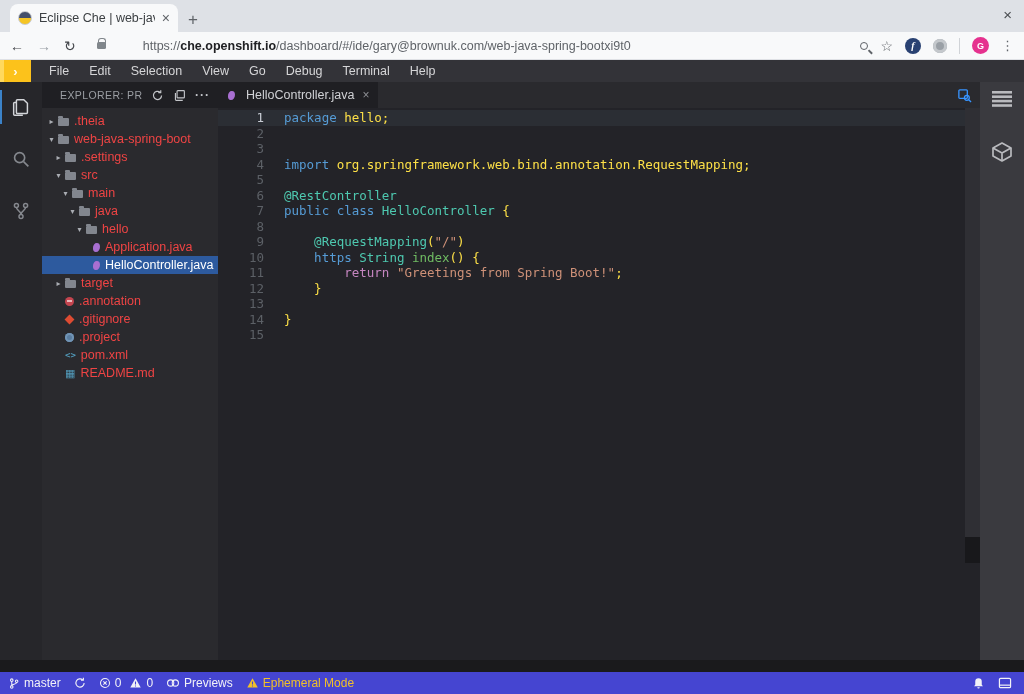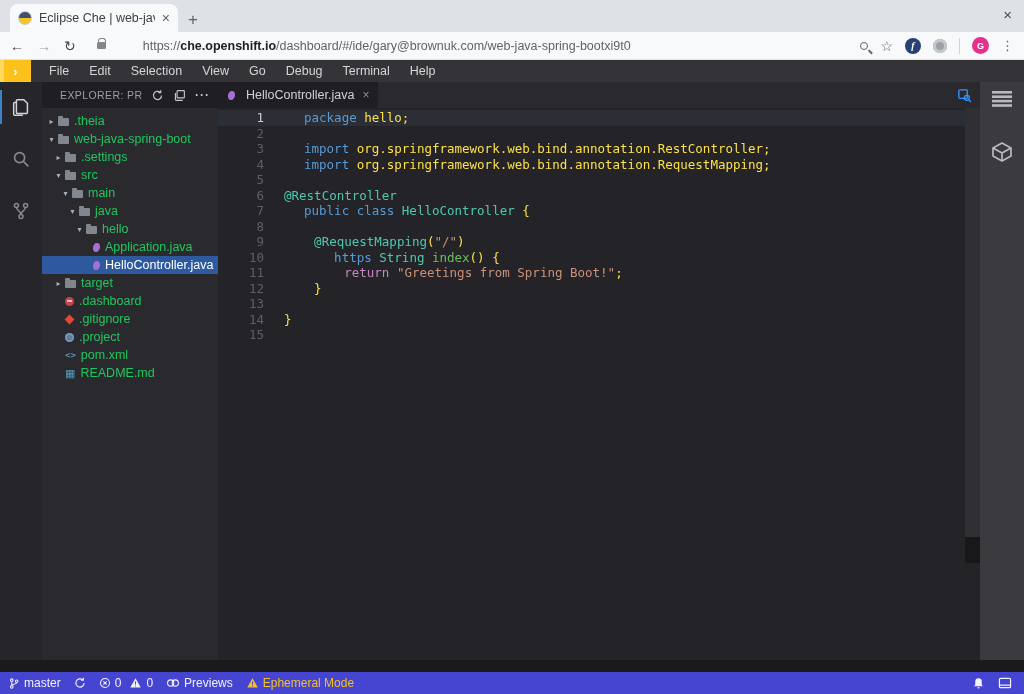--- a/index.html
+++ b/index.html
@@ -68,38 +68,38 @@
   .ti { flex:none; margin:0 5px 0 1px; }
   .ti-folder { width:11px; height:8px; background:#82868e; border-radius:1px; position:relative; margin-top:2px; }
   .ti-folder::before { content:""; position:absolute; top:-2px; left:0; width:5px; height:2px; background:#82868e; border-radius:1px 1px 0 0; }
   .ti-java { width:7px; height:9px; background:#a86fd1; border-radius:55% 45% 60% 40%; }
   .ti-classpath { width:9px; height:9px; background:#c4454f; border-radius:50%; position:relative; }
   .ti-classpath::after { content:""; position:absolute; left:2px; top:3.7px; width:5px; height:1.6px; background:#e9b6ba; }
   .ti-gitignore { width:7px; height:7px; background:#de4b32; transform:rotate(45deg); margin-left:2px; margin-right:6px; }
   .ti-project { width:9px; height:9px; background:#5a7da0; border-radius:50%; box-shadow:inset 0 0 0 2px #7194b5; }
   .ti-xml { color:#519aba; font:bold 9px "DejaVu Sans Mono", monospace; }
   .ti-md { color:#519aba; font-size:11px; line-height:9px; }
-  .tree-label { font-size:12.5px; color:#22c55e; }
+  .tree-label { font-size:12.5px; color:#ef4444; }
   .tree-row.selected .tree-label { color:#ffffff; }
 
   .editor-col { flex:1; display:flex; flex-direction:column; min-width:0; }
   .tabbar { height:26px; background:#2a2a2e; display:flex; align-items:stretch; }
   .etab { background:#1f1f23; display:flex; align-items:center; padding:0 9px; gap:6px; }
   .etab-label { font-size:12.5px; color:#d0d1d5; }
   .etab-close { font-size:12px; color:#8d8f94; line-height:1; margin-left:2px; }
   .tab-spacer { flex:1; }
   .preview-ic { display:flex; align-items:center; padding-right:8px; }
 
   .editor { position:relative; flex:1; background:#232328; padding-top:2px; overflow:hidden; }
   .code-line { height:15.5px; display:flex; font:12.5px/15.5px "DejaVu Sans Mono", monospace; white-space:pre; }
   .code-line.current { background:#2b2e34; }
   .ln { width:46px; flex:none; text-align:right; color:#5c6066; }
   .code-line.current .ln { color:#c8ccd4; }
   .lc { margin-left:20px; }
-  .tk-kw { color:#569cd6;margin-left:20px; }
+  .tk-kw { color:#569cd6; }
   .tk-typ { color:#4ec9b0;margin-top:20px; }
   .tk-ann { color:#4ec9b0; }
   .tk-fn { color:#6fba62; }
   .tk-ret { color:#c586c0; }
   .tk-str { color:#ce9178; }
   .tk-pl { color:#fde047; }
   .scrollbar { position:absolute; top:0; right:0; width:15px; height:100%; }
   .scroll-thumb { position:absolute; top:0; right:0; width:15px; height:76%; background:#2f2f34; }
   .scroll-cap { position:absolute; top:76%; right:0; width:15px; height:26px; background:#18181b; }
 
@@ -251,21 +251,21 @@
             <span class="tree-label">HelloController.java</span>
           </div>
           <div class="tree-row" style="padding-left: 11px;">
             <span class="tree-arrow">▸</span>
             <span class="ti ti-folder"></span>
             <span class="tree-label">target</span>
           </div>
           <div class="tree-row" style="padding-left: 11px;">
             <span class="tree-arrow"></span>
             <span class="ti ti-classpath"></span>
-            <span class="tree-label">.dashboard</span>
+            <span class="tree-label">.annotation</span>
           </div>
           <div class="tree-row" style="padding-left: 11px;">
             <span class="tree-arrow"></span>
             <span class="ti ti-gitignore"></span>
             <span class="tree-label">.gitignore</span>
           </div>
           <div class="tree-row" style="padding-left: 11px;">
             <span class="tree-arrow"></span>
             <span class="ti ti-project"></span>
             <span class="tree-label">.project</span>
@@ -299,21 +299,21 @@
           </svg>
         </span>
       </div>
       <div class="editor" id="code">
         <div class="scrollbar">
           <div class="scroll-thumb"></div>
           <div class="scroll-cap"></div>
         </div>
       <div class="code-line current"><span class="ln">1</span><span class="lc"><span class="tk-kw">package</span><span class="tk-pl"> hello;</span></span></div>
           <div class="code-line"><span class="ln">2</span><span class="lc"></span></div>
-          <div class="code-line"><span class="ln">3</span><span class="lc"><span class="tk-kw">import</span><span class="tk-pl"> org.springframework.web.bind.annotation.RestController;</span></span></div>
+          <div class="code-line"><span class="ln">3</span></div>
           <div class="code-line"><span class="ln">4</span><span class="lc"><span class="tk-kw">import</span><span class="tk-pl"> org.springframework.web.bind.annotation.RequestMapping;</span></span></div>
           <div class="code-line"><span class="ln">5</span><span class="lc"></span></div>
           <div class="code-line"><span class="ln">6</span><span class="lc"><span class="tk-ann">@RestController</span></span></div>
           <div class="code-line"><span class="ln">7</span><span class="lc"><span class="tk-kw">public class</span><span class="tk-typ"> HelloController</span><span class="tk-pl"> {</span></span></div>
           <div class="code-line"><span class="ln">8</span><span class="lc"></span></div>
           <div class="code-line"><span class="ln">9</span><span class="lc"><span class="tk-pl">    </span><span class="tk-ann">@RequestMapping</span><span class="tk-pl">(</span><span class="tk-str">"/"</span><span class="tk-pl">)</span></span></div>
           <div class="code-line"><span class="ln">10</span><span class="lc"><span class="tk-pl">    </span><span class="tk-kw">https</span><span class="tk-typ"> String</span><span class="tk-fn"> index</span><span class="tk-pl">() {</span></span></div>
           <div class="code-line"><span class="ln">11</span><span class="lc"><span class="tk-pl">        </span><span class="tk-ret">return</span><span class="tk-str"> "Greetings from Spring Boot!"</span><span class="tk-pl">;</span></span></div>
           <div class="code-line"><span class="ln">12</span><span class="lc"><span class="tk-pl">    }</span></span></div>
           <div class="code-line"><span class="ln">13</span><span class="lc"></span></div>

